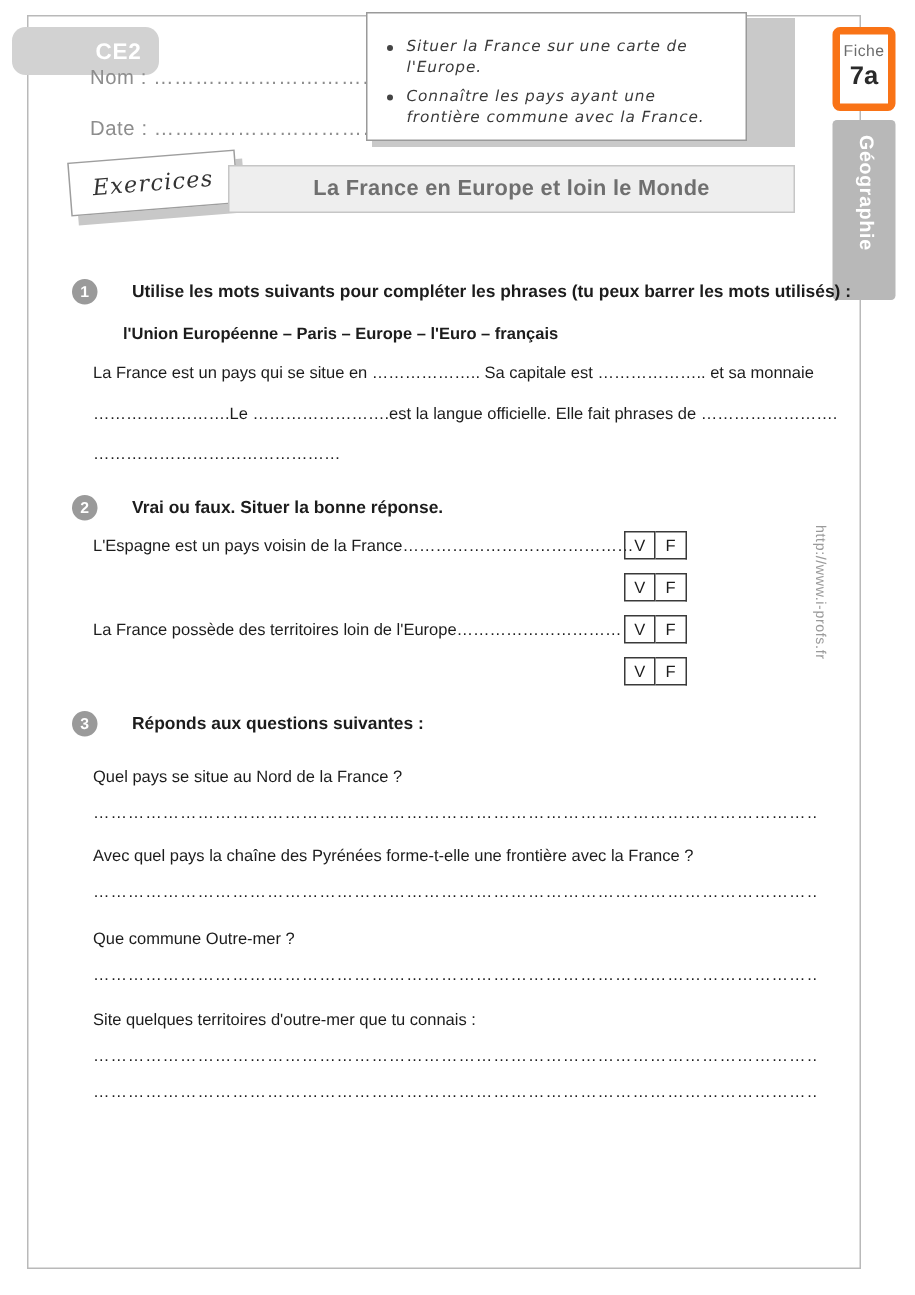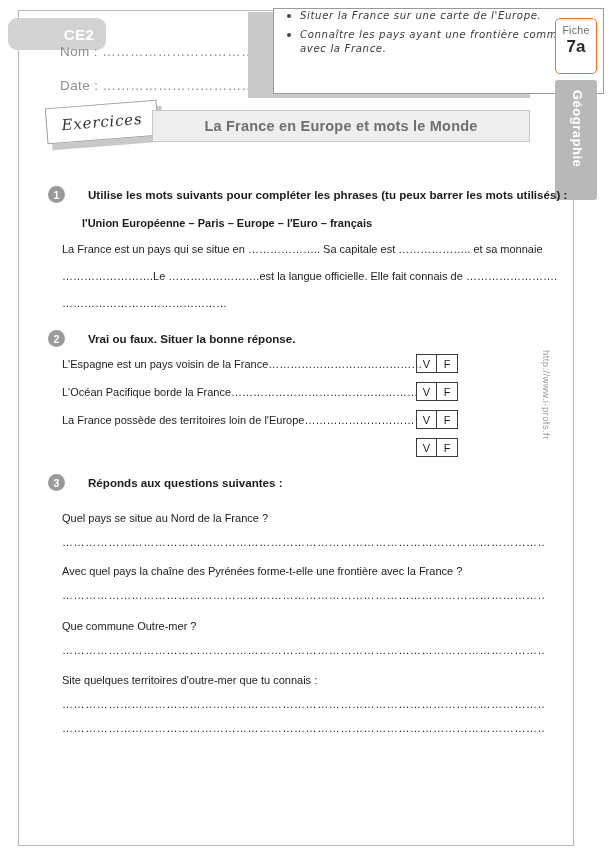--- a/index.html
+++ b/index.html
@@ -77,27 +77,26 @@
     left: 248px;
     top: 12px;
     width: 282px;
     height: 86px;
     background: #c9c9c9;
   }
   .obj-box {
     position: absolute;
     left: 244px;
     top: 8px;
-    width: 331px;
+    width: 254px;
     height: 86px;
     background: #ffffff;
     border: 1px solid #9a9a9a;
     box-sizing: border-box;
-    padding: 0 10px 6px 12px;
-    margin-left: 29px;
+    padding: 16px 10px 6px 12px;
   }
   .obj-item {
     position: relative;
     font-family: "DejaVu Sans", sans-serif;
     font-style: italic;
     font-size: 10.2px;
     color: #3a3a3a;
     line-height: 14px;
     padding-left: 14px;
     margin-bottom: 5px;
@@ -115,21 +114,21 @@
   }
 
   
   .fiche-tab {
     position: absolute;
     left: 555px;
     top: 18px;
     width: 42px;
     height: 56px;
     background: #ffffff;
-    border: 1px solid #f97316;
+    border: 5px solid #f97316;
     border-radius: 5px;
     box-sizing: border-box;
     text-align: center;
   }
   .fiche-tab .f-label {
     font-size: 10.5px;
     color: #6b6b6b;
     margin-top: 5px;
     letter-spacing: 0.3px;
   }
@@ -334,40 +333,39 @@
   </div>
 
   <div class="exercices-wrap">
     <div class="exercices-shadow"></div>
     <div class="exercices-box">
       <span>Exercices</span>
     </div>
   </div>
 
   <div class="title-bar">
-    <span>La France en Europe et mots le Monde</span>
+    <span>La France en Europe et loin le Monde</span>
   </div>
 
   <div class="num-circle" style="left:48px; top:186px;">1</div>
   <div class="ex-heading" style="left:71px; top:188px;">Utilise les mots suivants pour compléter les phrases (tu peux barrer les mots utilisés) :</div>
   <div class="body-text" style="left:62px; top:243px;">La France est un pays qui se situe en ……………….. Sa capitale est  ……………….. et sa monnaie</div>
   <div class="body-text bold" style="left:82px; top:217px;">l'Union Européenne – Paris – Europe – l'Euro – français</div>
-  <div class="body-text" style="left:62px; top:270px;">…………………….Le …………………….est la langue officielle. Elle fait connais de …………………….</div>
+  <div class="body-text" style="left:62px; top:270px;">…………………….Le …………………….est la langue officielle. Elle fait phrases de …………………….</div>
   <div class="body-text" style="left:62px; top:297px;">………………………………………</div>
 
   <div class="num-circle" style="left:48px; top:330px;">2</div>
   <div class="ex-heading" style="left:71px; top:332px;">Vrai ou faux. Situer la bonne réponse.</div>
 
   <div class="body-text" style="left:62px; top:358px;">L'Espagne est un pays voisin de la France……………………………………</div>
   <div class="vf-group" style="left:416px; top:354px;">
     <div class="vf-cell">V</div>
     <div class="vf-cell">F</div>
   </div>
 
-  <div class="body-text" style="left:62px; top:386px;">L'Océan Pacifique borde la France……………………………………………</div>
   <div class="vf-group" style="left:416px; top:382px;">
     <div class="vf-cell">V</div>
     <div class="vf-cell">F</div>
   </div>
 
   <div class="body-text" style="left:62px; top:414px;">La France possède des territoires loin de l'Europe…………………………</div>
   <div class="vf-group" style="left:416px; top:410px;">
     <div class="vf-cell">V</div>
     <div class="vf-cell">F</div>
   </div>

